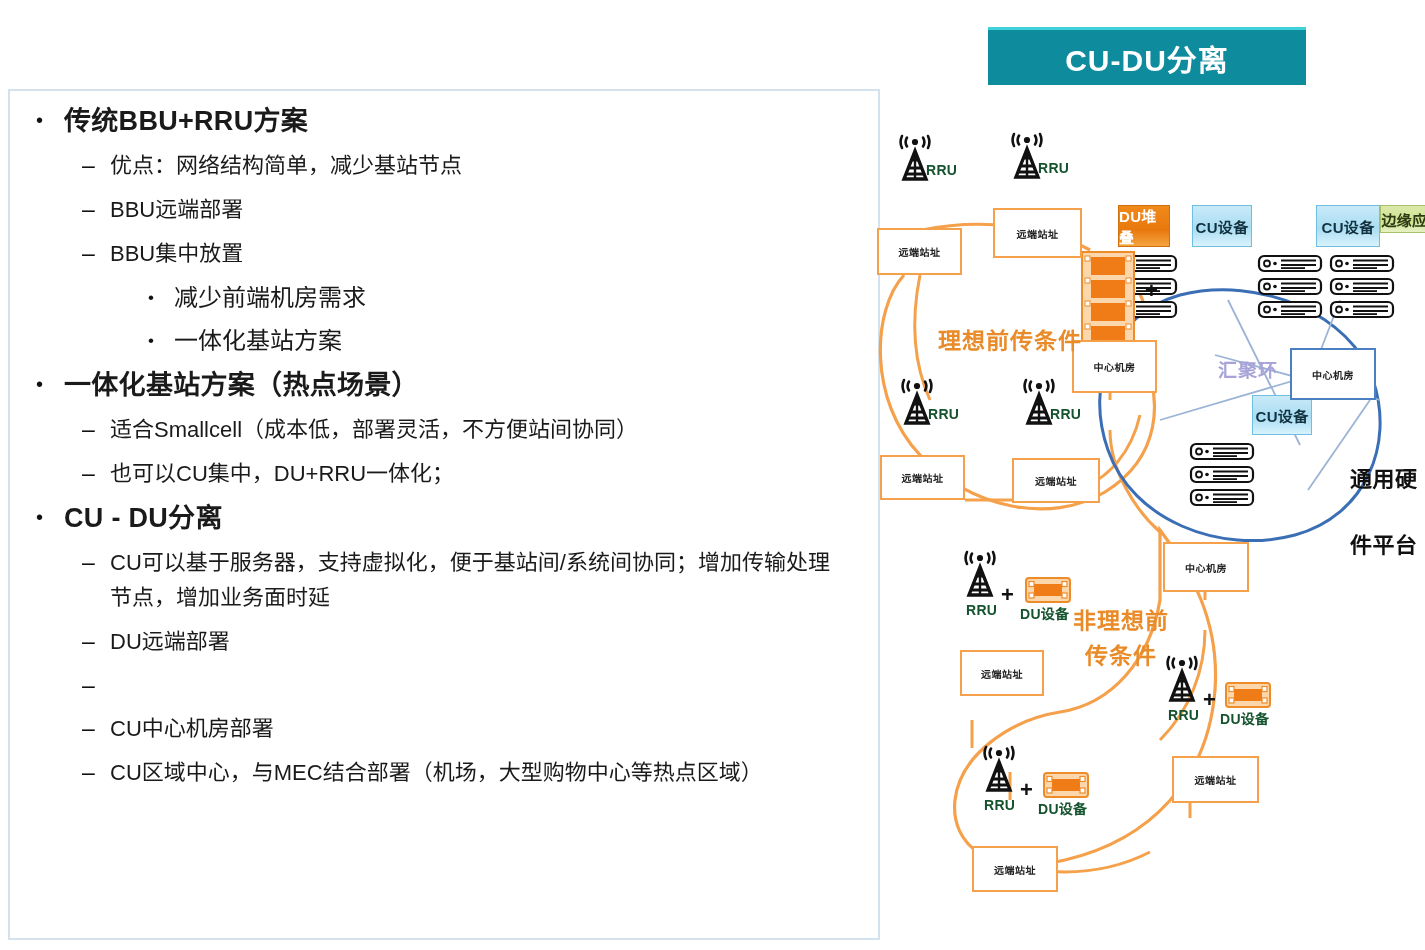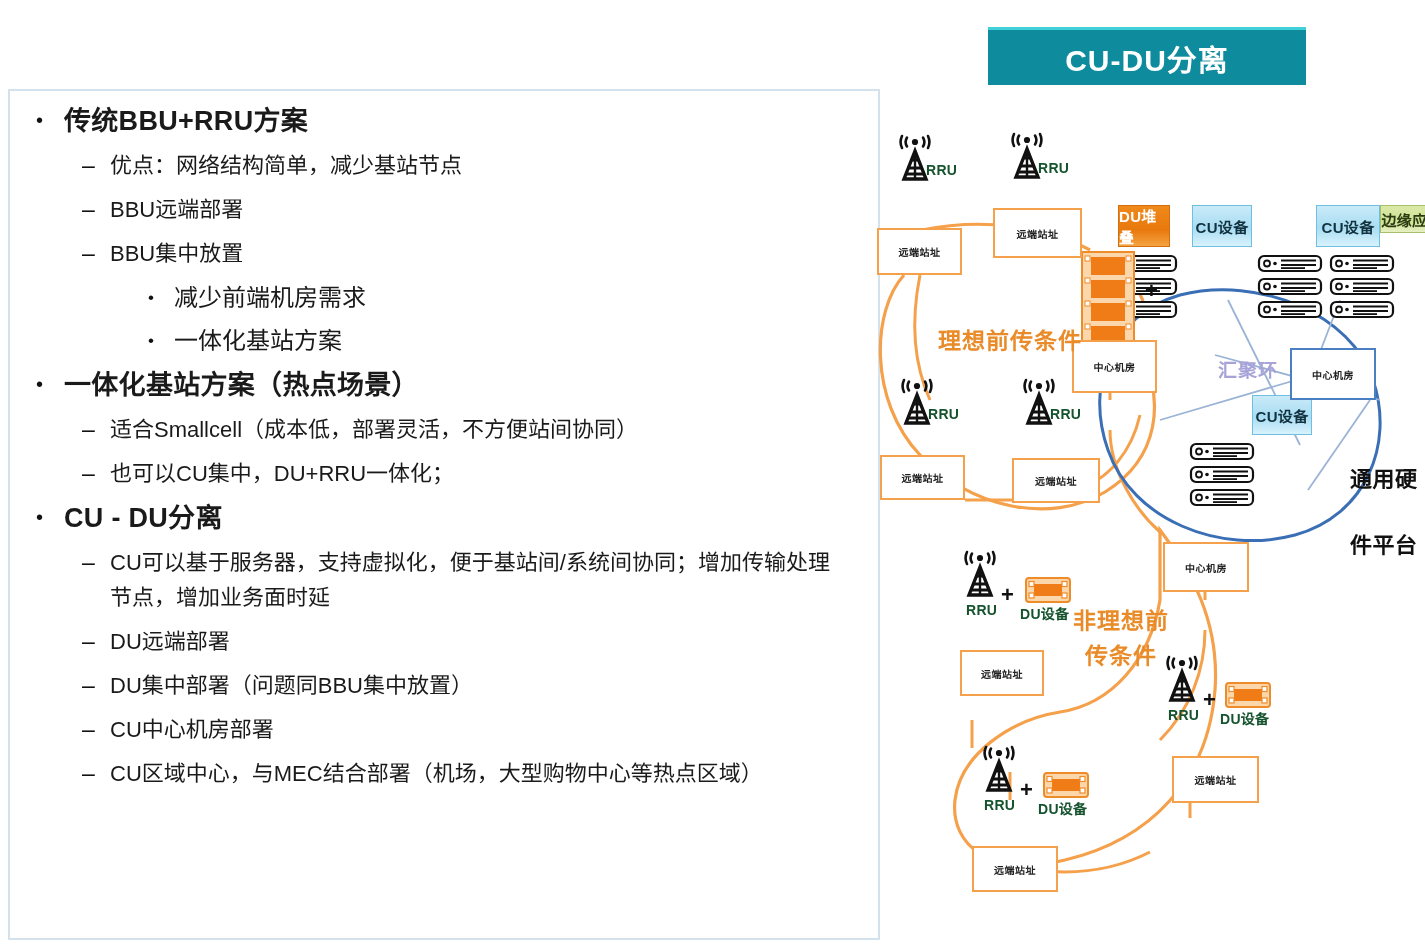--- a/index.html
+++ b/index.html
@@ -280,21 +280,20 @@
     <span class="content">CU可以基于服务器，支持虚拟化，便于基站间/系统间协同；增加传输处理节点，增加业务面时延</span>
   </div>
 
   <div class="bullet-row lvl2">
     <span class="marker">–</span>
     <span class="content">DU远端部署</span>
   </div>
 
   <div class="bullet-row lvl2">
     <span class="marker">–</span>
-    <span class="content">DU集中部署（问题同BBU集中放置）</span>
   </div>
 
   <div class="bullet-row lvl2">
     <span class="marker">–</span>
     <span class="content">CU中心机房部署</span>
   </div>
 
   <div class="bullet-row lvl2">
     <span class="marker">–</span>
     <span class="content">CU区域中心，与MEC结合部署（机场，大型购物中心等热点区域）</span>

